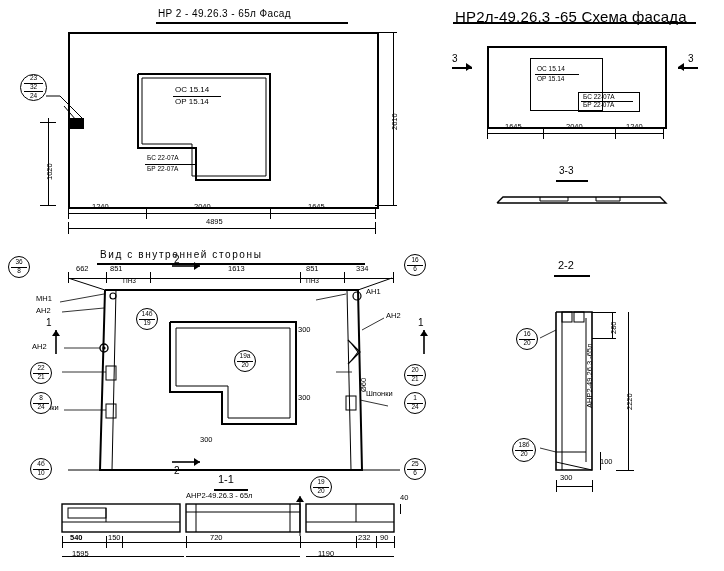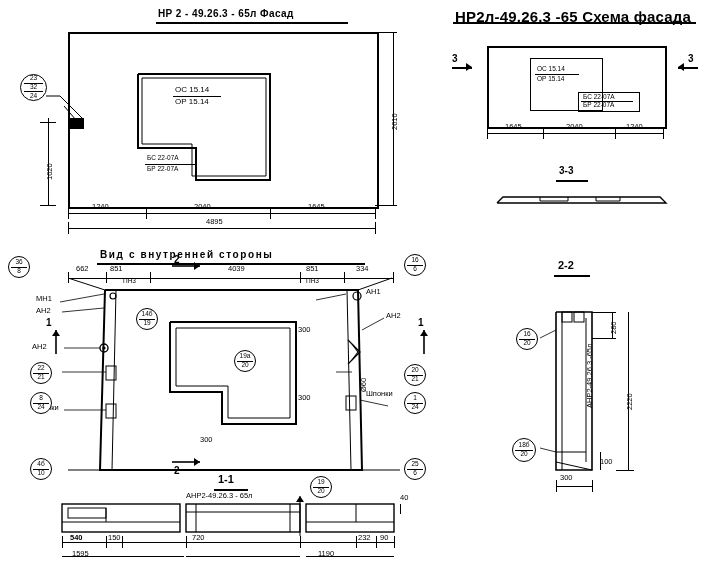--- a/index.html
+++ b/index.html
@@ -1,20 +1,20 @@
 <!DOCTYPE html>
 <html><head>
 <meta charset="utf-8">
 <style>
   html,body{margin:0;padding:0;background:#ffffff;}
   body{width:724px;height:571px;position:relative;overflow:hidden;
        font-family:"Liberation Sans", sans-serif;color:#000;}
   .sheet{position:absolute;left:0;top:0;width:724px;height:571px;}
   .t{position:absolute;white-space:nowrap;font-size:9px;line-height:1;}
-  .b{font-weight:bold;text-align:right;}
+  .b{font-weight:normal;text-align:right;}
   .sm{font-size:7.5px;}
   .xs{font-size:6.5px;}
   .md{font-size:8px;}
   .ln{position:absolute;background:#000;}
   .h{height:1px;}
   .v{width:1px;}
   .h2{height:2px;}
   .box{position:absolute;border:1px solid #000;}
   .box2{position:absolute;border:2px solid #000;}
   .circ{position:absolute;border:1px solid #000;border-radius:50%;
@@ -173,21 +173,21 @@
 
     <line x1="56" y1="330" x2="56" y2="354" stroke="#000" stroke-width="1.6"></line>
     <polygon points="56,330 52,336 60,336" fill="#000"></polygon>
     <line x1="424" y1="330" x2="424" y2="354" stroke="#000" stroke-width="1.6"></line>
     <polygon points="424,330 420,336 428,336" fill="#000"></polygon>
   </svg>
 
   <div class="ln h" style="left:68px;top:278px;width:325px;"></div>
   <div class="t sm" style="left:76px;top:265px;">662</div>
   <div class="t sm" style="left:110px;top:265px;">851</div>
-  <div class="t sm" style="left:228px;top:265px;">4039</div>
+  <div class="t sm" style="left:228px;top:265px;">1613</div>
   <div class="t sm" style="left:306px;top:265px;">851</div>
   <div class="t sm" style="left:356px;top:265px;">334</div>
   <div class="ln v" style="left:68px;top:272px;height:11px;"></div>
   <div class="ln v" style="left:106px;top:272px;height:11px;"></div>
   <div class="ln v" style="left:150px;top:272px;height:11px;"></div>
   <div class="ln v" style="left:300px;top:272px;height:11px;"></div>
   <div class="ln v" style="left:344px;top:272px;height:11px;"></div>
   <div class="ln v" style="left:393px;top:272px;height:11px;"></div>
 
   <div class="t sm" style="left:36px;top:295px;">МН1</div>
@@ -298,21 +298,21 @@
   <div class="ln v" style="left:122px;top:536px;height:12px;"></div>
   <div class="ln v" style="left:186px;top:536px;height:12px;"></div>
   <div class="ln v" style="left:300px;top:536px;height:12px;"></div>
   <div class="ln v" style="left:356px;top:536px;height:12px;"></div>
   <div class="ln v" style="left:376px;top:536px;height:12px;"></div>
   <div class="ln v" style="left:394px;top:536px;height:12px;"></div>
 
   <div class="t sm" style="left:70px;top:534px;font-weight:bold;">540</div>
   <div class="t sm" style="left:108px;top:534px;">150</div>
   <div class="t sm" style="left:72px;top:550px;">1595</div>
-  <div class="t sm" style="left:192px;top:534px;">720</div>
+  <div class="t sm" style="left:210px;top:534px;">720</div>
   <div class="t sm" style="left:212px;top:550px;margin-top:28px;">2110</div>
   <div class="t sm" style="left:318px;top:550px;">1190</div>
   <div class="t sm" style="left:358px;top:534px;">232</div>
   <div class="t sm" style="left:380px;top:534px;">90</div>
 
   <div class="ln h" style="left:62px;top:556px;width:122px;"></div>
   <div class="ln h" style="left:186px;top:556px;width:114px;"></div>
   <div class="ln h" style="left:306px;top:556px;width:88px;"></div>
 
   <div class="t b" style="left:558px;top:260px;font-size:11px;">2-2</div>

